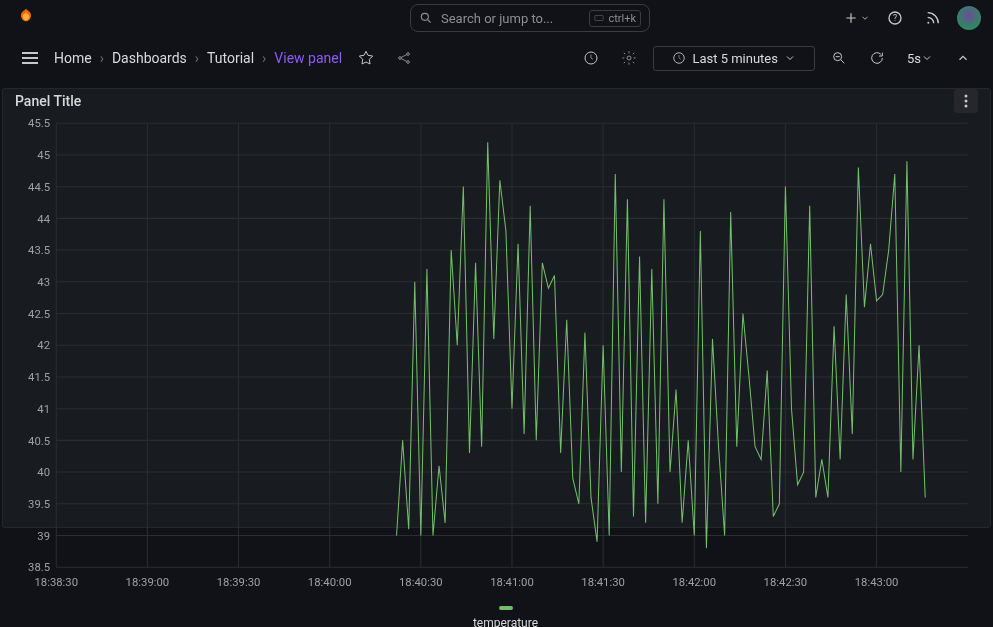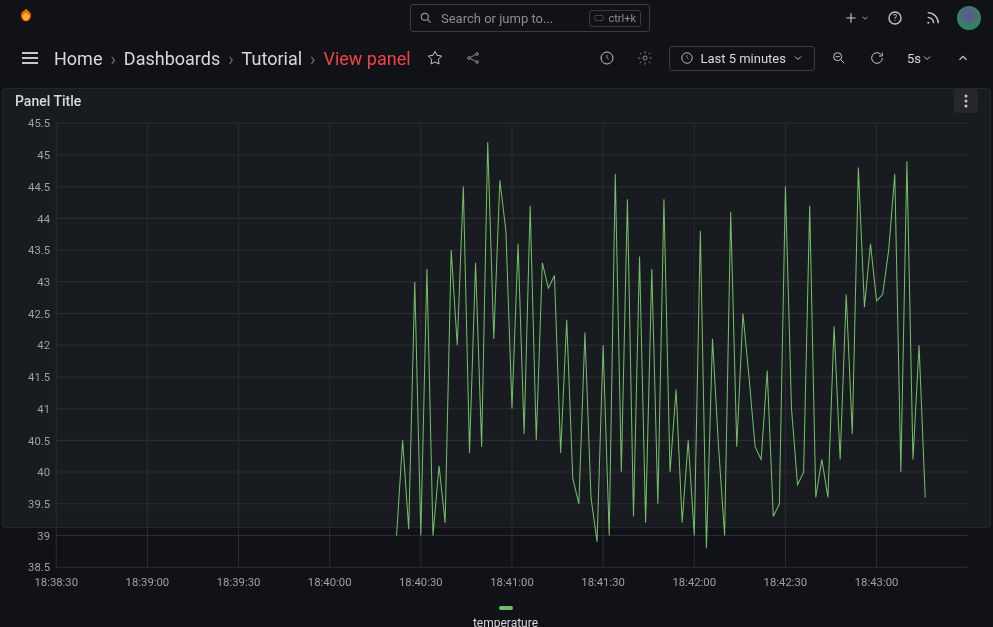--- a/index.html
+++ b/index.html
@@ -19,21 +19,21 @@
   gap: 10px;
   background: #111217;
 }
 .logo { width: 24px; height: 24px; display: flex; align-items: center; justify-content: center; }
 .search-box {
   margin-left: 360px;
   width: 240px;
   height: 28px;
   background: #111217;
   border: 1px solid #3a3a3f;
-  border-radius: 3px;
+  border-radius: 8px;
   display: flex;
   align-items: center;
   padding: 0 8px;
   gap: 8px;
   color: #8e8e8e;
   font-size: 13px;
 }
 .search-box .kbd {
   margin-left: auto;
   border: 1px solid #3a3a3f;
@@ -54,29 +54,29 @@
 }
 .avatar { width: 24px; height: 24px; border-radius: 50%; background: radial-gradient(circle at 50% 40%, #6b4c9a, #2d8a5f 70%); }
 .sub-bar {
   height: 44px;
   display: flex;
   align-items: center;
   padding: 0 16px;
   gap: 10px;
   background: #111217;
 }
-.breadcrumb { display: flex; align-items: center; gap: 8px; font-size: 18px; }
+.breadcrumb { display: flex; align-items: center; gap: 8px; font-size: 14px; }
 .breadcrumb .crumb { color: #d8d9da; }
-.breadcrumb .crumb.active { color: #ef4444; }
+.breadcrumb .crumb.active { color: #8b5cf6; }
 .breadcrumb .sep { color: #6a6a6a; }
 .time-picker {
   display: flex; align-items: center; gap: 6px;
   border: 1px solid #3a3a3f;
   border-radius: 3px;
-  padding: 4px 10px;
+  padding: 4px 18px;
   font-size: 13px;
   color: #d8d9da;
 }
 .refresh-select {
   display: flex; align-items: center; 
   padding: 4px 6px;
   font-size: 13px;
 }
 .panel {
   margin: 8px 2px;

